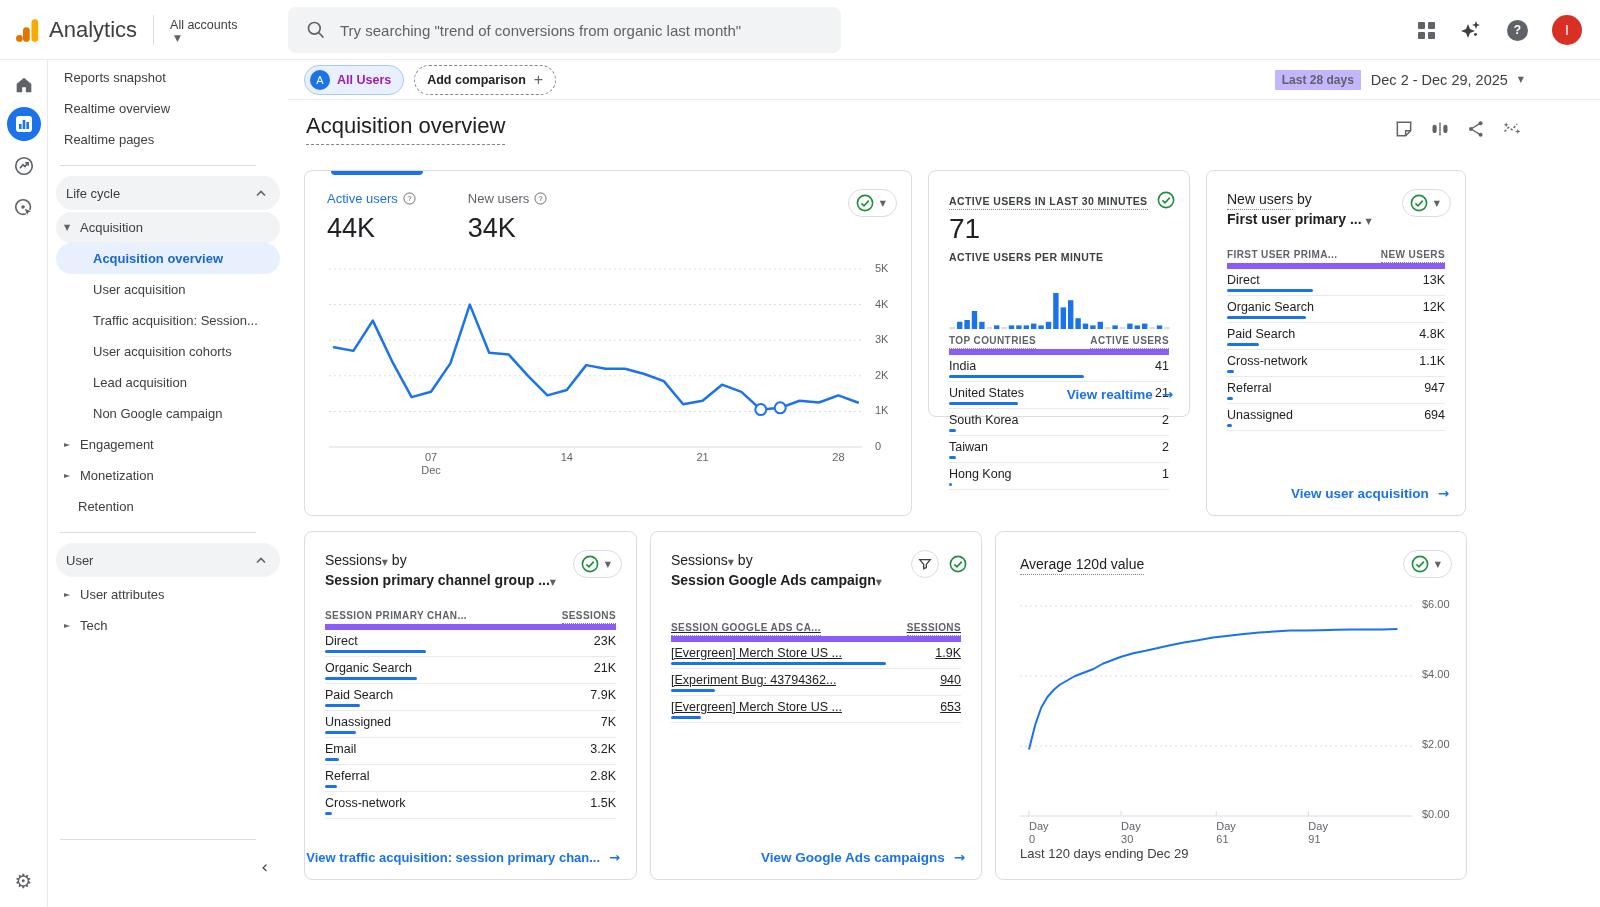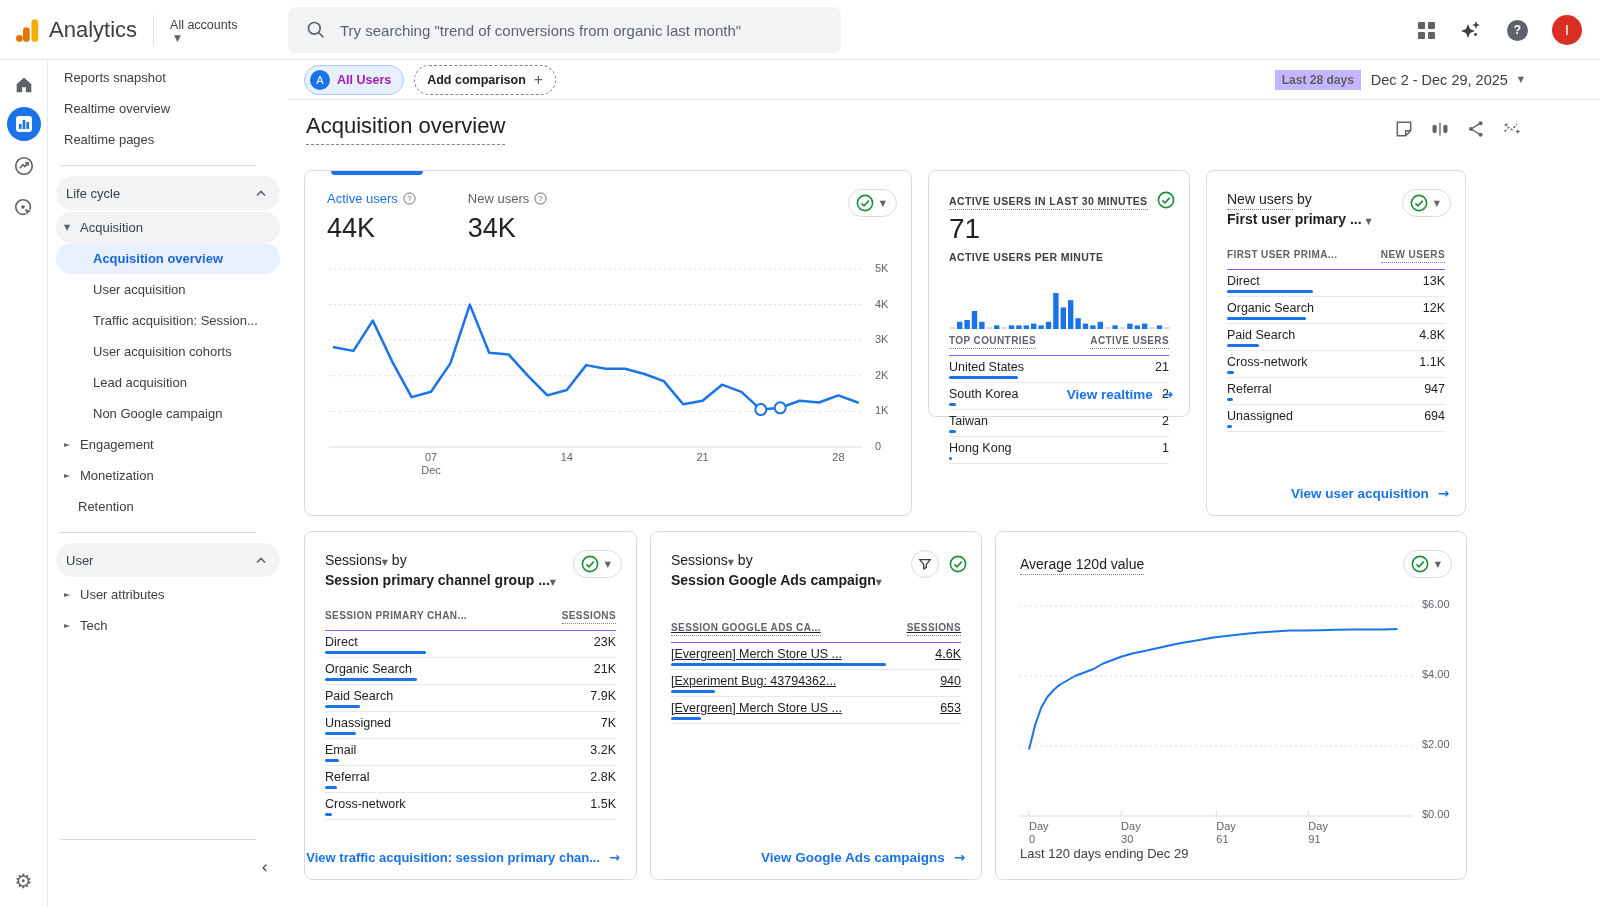--- a/index.html
+++ b/index.html
@@ -84,21 +84,21 @@
 .ylab { position:absolute; font-size:11px; color:#5f6368; }
 .xlab { position:absolute; font-size:11px; color:#5f6368; text-align:center; line-height:13px; }
 .uhead { font-size:10.5px; letter-spacing:.4px; color:#3c4043; font-weight:bold; white-space:nowrap; }
 .dotted { border-bottom:1px dotted #80868b; padding-bottom:2px; }
 .rt-title { position:absolute; left:20px; top:24px; }
 .rt-check { position:absolute; right:14px; top:20px; cursor:pointer; }
 .rt-value { position:absolute; left:20px; top:42px; font-size:28px; }
 .rt-sub { position:absolute; left:20px; top:80px; }
 .rt-bars { position:absolute; left:20px; top:114px; width:222px; height:46px; }
 .tblwrap { position:absolute; left:20px; right:20px; }
-.tbl-head { display:flex; justify-content:space-between; padding-bottom:6px; border-bottom:1px solid #8b5cf6; }
+.tbl-head { display:flex; justify-content:space-between; border-bottom:6px solid #8b5cf6; }
 .tbl-head span { font-size:10px; letter-spacing:.4px; color:#5f6368; font-weight:bold; }
 .trow { position:relative; padding-top:4px; border-bottom:1px solid #e8eaed; font-size:12.5px; color:#202124; }
 .trow-main { display:flex; justify-content:space-between; }
 .trow .tlabel { white-space:nowrap; overflow:hidden; }
 .tbar { height:3px; background:#1a73e8; border-radius:2px; margin:2px 0 3px; }
 .card-link { position:absolute; right:16px; bottom:14px; display:flex; gap:9px; align-items:center; color:#1a73e8; font-size:13.5px; font-weight:bold; cursor:pointer; white-space:nowrap; }
 .card-head { position:relative; padding:20px 16px 0 20px; }
 .t-line1 { font-size:14px; color:#202124; }
 .t-line2 { font-size:14px; color:#202124; margin-top:4px; font-weight:bold; }
 .ltv-title { position:absolute; left:24px; top:24px; font-size:14px; }
@@ -385,20 +385,27 @@
             <rect x="215.20000000000002" y="42" width="5.4" height="2.2" fill="#dadce0"></rect>
           </svg></div>
       <div class="tblwrap" style="top:164px;">
         <div class="tbl-head">
           <span class="dotted">TOP COUNTRIES</span>
           <span class="dotted">ACTIVE USERS</span>
         </div>
         <div>
             <div class="trow">
               <div class="trow-main">
+                <span class="tlabel">India</span>
+                <span class="tval">41</span>
+              </div>
+              <div class="tbar" style="width: 61.2%;"></div>
+            </div>
+            <div class="trow">
+              <div class="trow-main">
                 <span class="tlabel">United States</span>
                 <span class="tval">21</span>
               </div>
               <div class="tbar" style="width: 31.3%;"></div>
             </div>
             <div class="trow">
               <div class="trow-main">
                 <span class="tlabel">South Korea</span>
                 <span class="tval">2</span>
               </div>
@@ -593,21 +600,21 @@
       </div>
       <div class="tblwrap" style="top:90px;text-decoration:underline;">
         <div class="tbl-head">
           <span class="dotted">SESSION GOOGLE ADS CA...</span>
           <span class="dotted">SESSIONS</span>
         </div>
         <div>
             <div class="trow">
               <div class="trow-main">
                 <span class="tlabel">[Evergreen] Merch Store US ...</span>
-                <span class="tval">4.6K</span>
+                <span class="tval">1.9K</span>
               </div>
               <div class="tbar" style="width: 74.3%;"></div>
             </div>
             <div class="trow">
               <div class="trow-main">
                 <span class="tlabel">[Experiment Bug: 43794362...</span>
                 <span class="tval">940</span>
               </div>
               <div class="tbar" style="width: 15.2%;"></div>
             </div>

